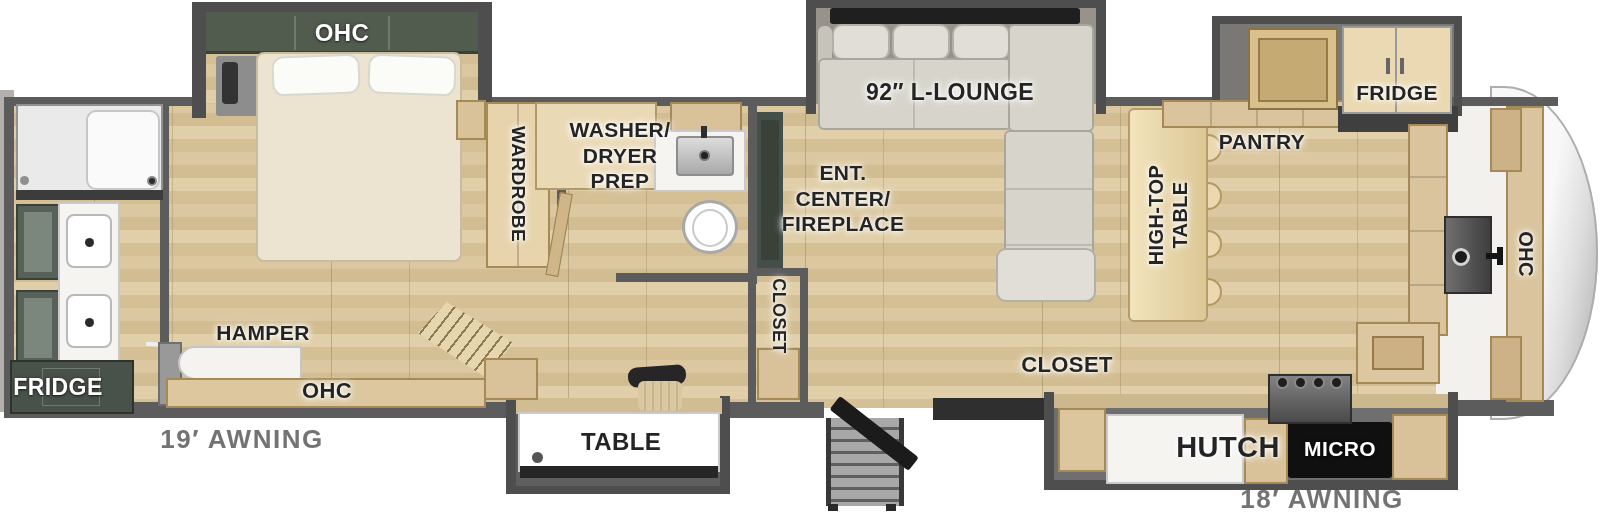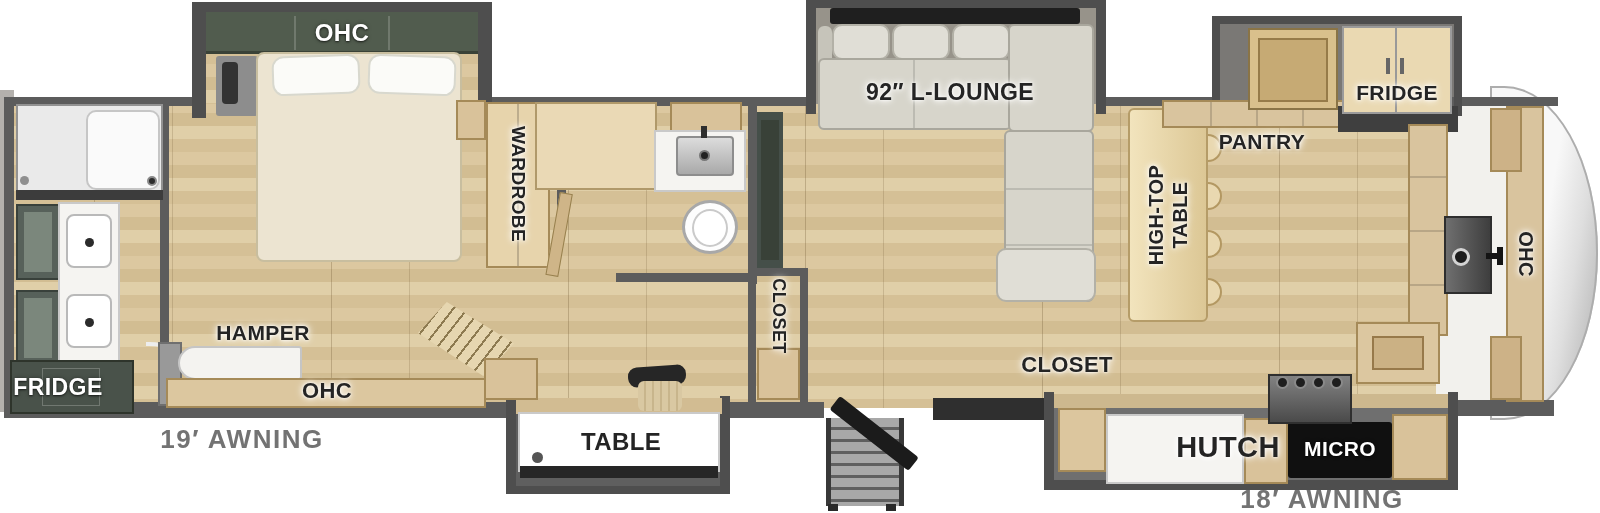--- a/index.html
+++ b/index.html
@@ -200,26 +200,36 @@
   <div class="a" style="left:1288px;top:422px;width:104px;height:56px;background:#101010;border-radius:3px;"></div>
   <div class="a" style="left:1268px;top:374px;width:84px;height:50px;background:linear-gradient(180deg,#828282,#4a4a4a);border:2px solid #2f2f2f;"></div>
   <div class="a circle" style="left:1276px;top:376px;width:13px;height:13px;background:#1e1e1e;border:2px solid #8a8a8a;"></div>
   <div class="a circle" style="left:1294px;top:376px;width:13px;height:13px;background:#1e1e1e;border:2px solid #8a8a8a;"></div>
   <div class="a circle" style="left:1312px;top:376px;width:13px;height:13px;background:#1e1e1e;border:2px solid #8a8a8a;"></div>
   <div class="a circle" style="left:1330px;top:376px;width:13px;height:13px;background:#1e1e1e;border:2px solid #8a8a8a;"></div>
   <div class="wd" style="left:1392px;top:414px;width:56px;height:66px;"></div>
 
   <div class="lbl wt" style="left:342px;top:33px;font-size:24px;">OHC</div>
   <div class="lbl vd" style="left:518px;top:184px;font-size:19px;">WARDROBE</div>
+  <div class="lbl" style="left:620px;top:155px;font-size:21px;">
+    <span class="ln">WASHER/</span>
+    <span class="ln">DRYER</span>
+    <span class="ln">PREP</span>
+  </div>
   <div class="lbl" style="left:950px;top:92px;font-size:23px;">92″ L-LOUNGE</div>
   <div class="lbl" style="left:1397px;top:93px;font-size:21px;text-align:center;">FRIDGE</div>
   <div class="lbl" style="left:1262px;top:142px;font-size:21px;">PANTRY</div>
   <div class="lbl vu" style="left:1168px;top:215px;font-size:20px;">
     <span class="ln">HIGH-TOP</span>
     <span class="ln">TABLE</span>
+  </div>
+  <div class="lbl" style="left:843px;top:198px;font-size:21px;">
+    <span class="ln">ENT.</span>
+    <span class="ln">CENTER/</span>
+    <span class="ln">FIREPLACE</span>
   </div>
   <div class="lbl vd" style="left:778px;top:316px;font-size:18px;">CLOSET</div>
   <div class="lbl vd" style="left:1526px;top:254px;font-size:20px;">OHC</div>
   <div class="lbl wt" style="left:58px;top:387px;font-size:23px;">FRIDGE</div>
   <div class="lbl" style="left:257px;top:333px;font-size:21px;padding-left:12px;">HAMPER</div>
   <div class="lbl" style="left:327px;top:391px;font-size:22px;">OHC</div>
   <div class="lbl awn" style="left:242px;top:440px;font-size:26px;">19′ AWNING</div>
   <div class="lbl" style="left:621px;top:442px;font-size:24px;">TABLE</div>
   <div class="lbl" style="left:1067px;top:365px;font-size:22px;">CLOSET</div>
   <div class="lbl" style="left:1228px;top:448px;font-size:29px;">HUTCH</div>

